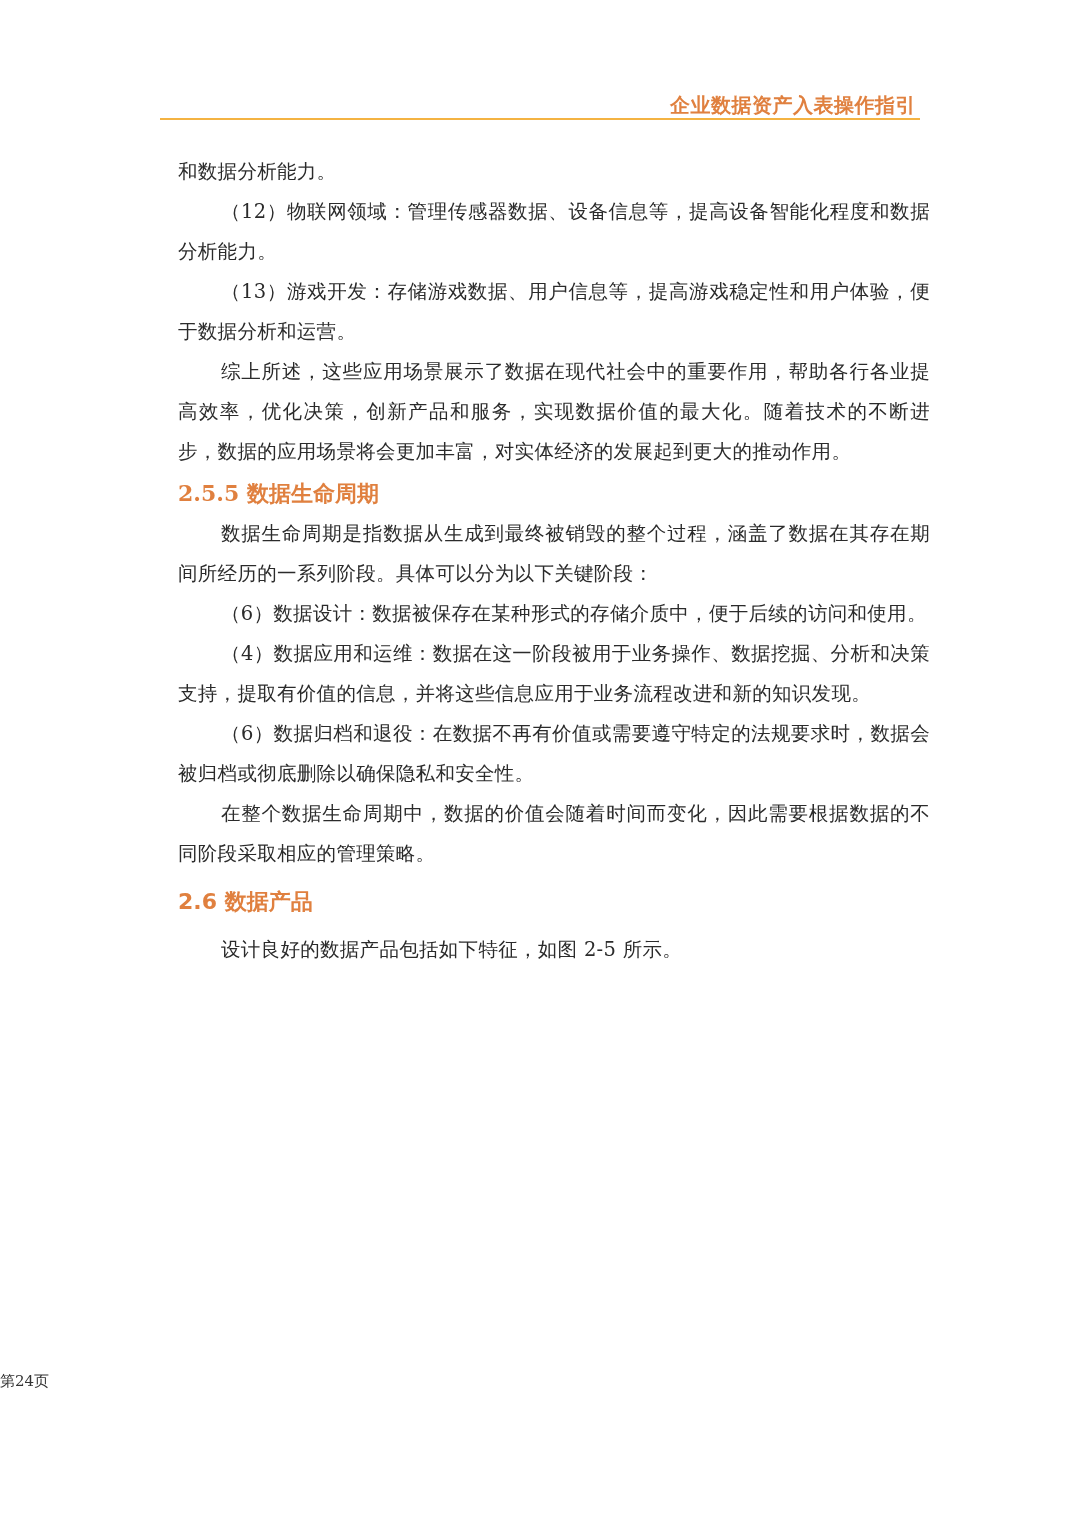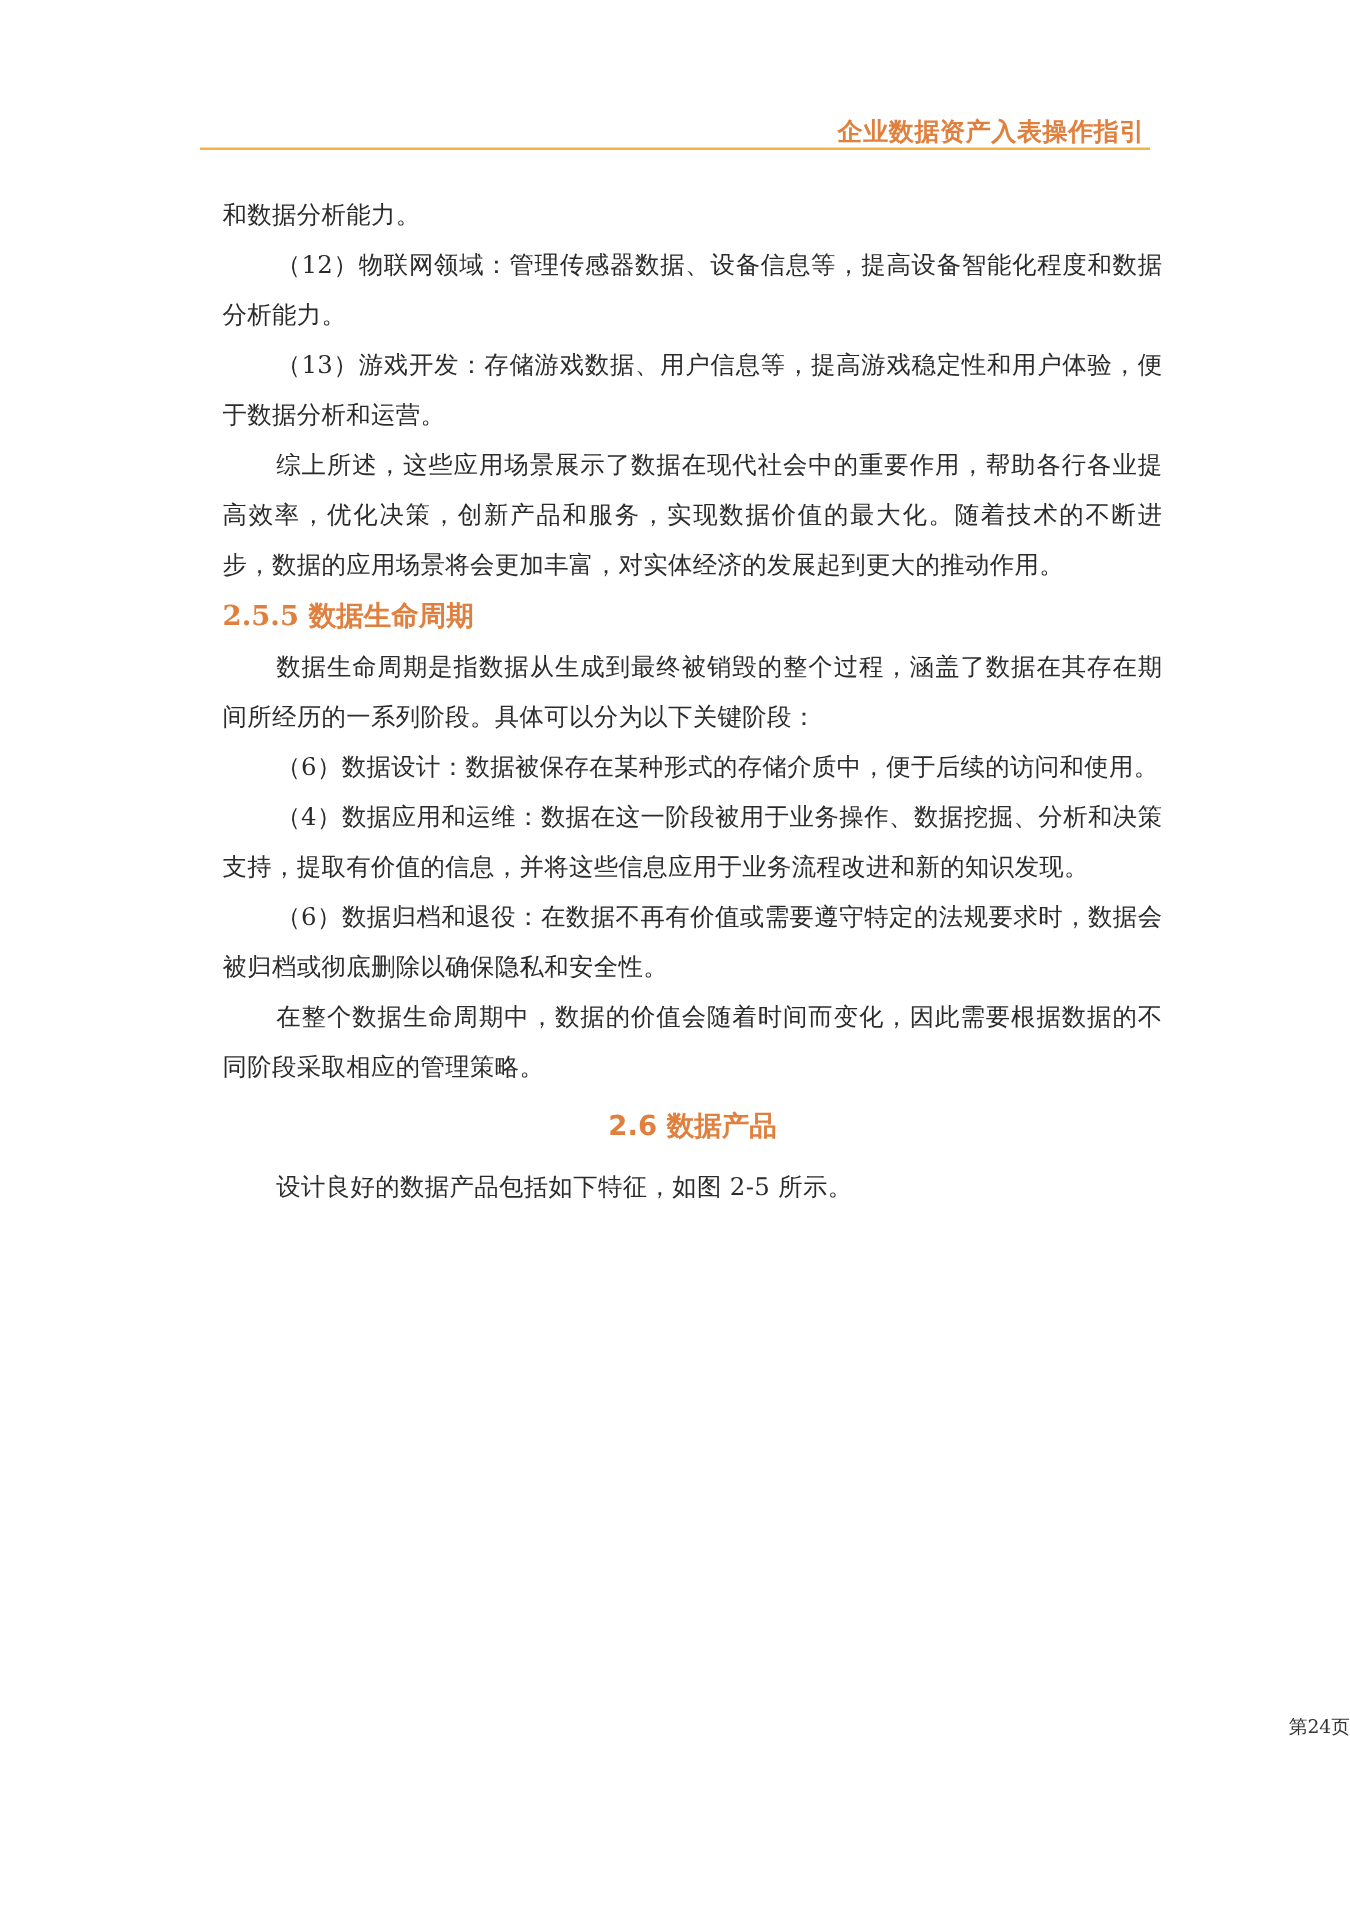--- a/index.html
+++ b/index.html
@@ -6,22 +6,22 @@
   body { width: 1080px; height: 1527px; position: relative; overflow: hidden;
          font-family: "DejaVu Serif", "Liberation Serif", serif; color: #2b2b2b; }
   .page-header { position: absolute; left: 160px; top: 90px; width: 760px; height: 30px; }
   .header-title { position: absolute; right: 4px; top: 2px; font-family: "DejaVu Sans", sans-serif;
                   font-size: 20px; font-weight: bold; color: #E0803F; letter-spacing: 0.5px; }
   .header-rule { position: absolute; left: 0; right: 0; top: 28px; height: 2px; background: #F4B342; }
   .content { position: absolute; left: 178px; top: 135px; width: 752px; margin-top: 17px; }
   .para { font-size: 19.5px; line-height: 40px; margin: 0; text-align: justify; text-align-last: left; letter-spacing: 0.3px; }
   .indent { text-indent: 43px; }
   .h3 { font-size: 22px; line-height: 42px; color: #E0803F; margin: 0; }
-  .h2 { font-family: "DejaVu Sans", sans-serif; font-size: 22px; line-height: 56px; color: #E0803F; margin: 0; text-align: center; }
-  .page-footer { position: absolute; left: 0; width: 1080px; top: 1372px; text-align: right; font-size: 15px; color: #333; }
+  .h2 { font-family: "DejaVu Sans", sans-serif; font-size: 22px; line-height: 56px; color: #E0803F; margin: 0; }
+  .page-footer { position: absolute; left: 0; width: 1080px; top: 1372px; text-align: left; font-size: 15px; color: #333; }
 </style>
 </head>
 <body>
 
 <div class="page-header">
   <div class="header-title">企业数据资产入表操作指引</div>
   <div class="header-rule"></div>
 </div>
 
 <div class="content">

